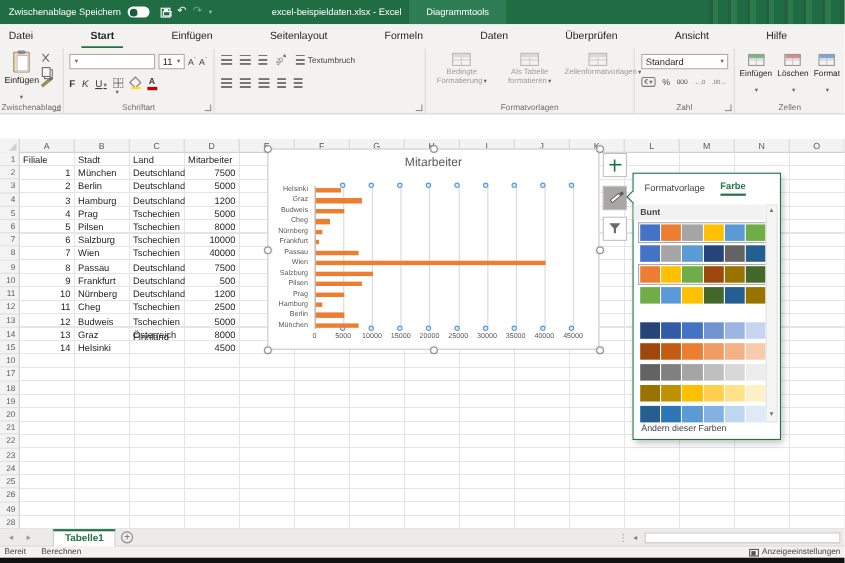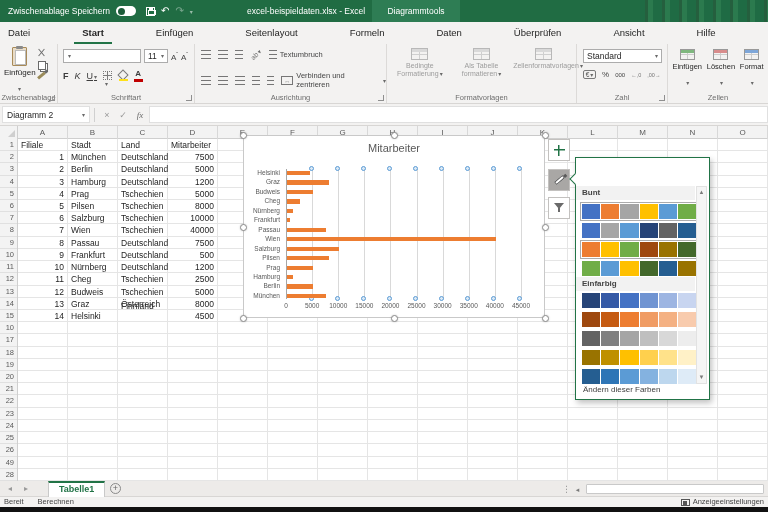--- a/index.html
+++ b/index.html
@@ -266,26 +266,21 @@
           <span class="lns short"></span>
           <span>Textumbruch</span>
         </span>
       </div>
       <div class="al-row2">
         <span class="lns"></span>
         <span class="lns"></span>
         <span class="lns"></span>
         <span class="lns short"></span>
         <span class="lns short"></span>
-        <span class="al-txt dd">
-          <span class="ic-merge">↔</span>
-          <span>Verbinden und zentrieren</span>
-        </span>
-      </div>
-      <div class="glabel">Ausrichtung</div>
+      </div>
       <span class="launcher"></span>
     </div>
 
     <div class="group g-styles">
       <div class="stylebtns">
         <div class="stylebtn">
           <span class="mtab" style="display:block;"></span>
           <div class="lbl dd">Bedingte Formatierung</div>
         </div>
         <div class="stylebtn">
@@ -332,30 +327,20 @@
         <div class="cellbtn">
           <span class="mtab2" style="--acc:#7EA6D8;display:block;"></span>
           <div class="lbl">Format</div>
           <span class="dd"></span>
         </div>
       </div>
       <div class="glabel">Zellen</div>
     </div>
   </div>
 
-  <div class="fbar">
-    <span class="namebox dd">
-        <span>Diagramm 2</span>
-      </span>
-    <span class="fbar-sep"></span>
-    <span class="fbtn">×</span>
-    <span class="fbtn">✓</span>
-    <span class="fxlbl">fx</span>
-    <span class="ffield"></span>
-  </div>
 
   <div class="sheet">
     <div class="gridbg"></div>
     <div class="chead"></div>
     <div class="corner"></div>
     <div id="col-headers">
         <div class="colh" style="left: 18px;">A</div>
         <div class="colh" style="left: 68px;">B</div>
         <div class="colh" style="left: 118px;">C</div>
         <div class="colh" style="left: 168px;">D</div>
@@ -548,20 +533,24 @@
       </div>
     <div class="cbtn active" style="top:43px;">
         <span class="ic-brush"></span>
       </div>
     <div class="cbtn" style="top:71px;">
         <span class="ic-funnel"></span>
       </div>
 
     <div class="panel">
       <span class="notch"></span>
+      <div class="ptabs">
+        <span class="ptab">Formatvorlage</span>
+        <span class="ptab active">Farbe</span>
+      </div>
       <div class="psec" style="top:28px;">Bunt</div>
       <div id="bunt-rows">
           <div class="swrow selected" style="top: 46px;">
             <div class="sw" style="background: rgb(68, 114, 196);"></div>
             <div class="sw" style="background: rgb(237, 125, 49);"></div>
             <div class="sw" style="background: rgb(165, 165, 165);"></div>
             <div class="sw" style="background: rgb(255, 192, 0);"></div>
             <div class="sw" style="background: rgb(91, 155, 213);"></div>
             <div class="sw" style="background: rgb(112, 173, 71);"></div>
           </div>
@@ -583,21 +572,20 @@
           </div>
           <div class="swrow" style="top: 103px;">
             <div class="sw" style="background: rgb(112, 173, 71);"></div>
             <div class="sw" style="background: rgb(91, 155, 213);"></div>
             <div class="sw" style="background: rgb(255, 192, 0);"></div>
             <div class="sw" style="background: rgb(67, 104, 43);"></div>
             <div class="sw" style="background: rgb(37, 94, 145);"></div>
             <div class="sw" style="background: rgb(153, 115, 0);"></div>
           </div>
         </div>
-      <div class="psec" style="top:119px;">Einfarbig</div>
       <div id="mono-rows">
           <div class="swrow" style="top: 135px;">
             <div class="sw" style="background: rgb(38, 68, 120);"></div>
             <div class="sw" style="background: rgb(52, 89, 166);"></div>
             <div class="sw" style="background: rgb(68, 114, 196);"></div>
             <div class="sw" style="background: rgb(112, 148, 210);"></div>
             <div class="sw" style="background: rgb(157, 181, 226);"></div>
             <div class="sw" style="background: rgb(200, 213, 240);"></div>
           </div>
           <div class="swrow" style="top: 154px;">

